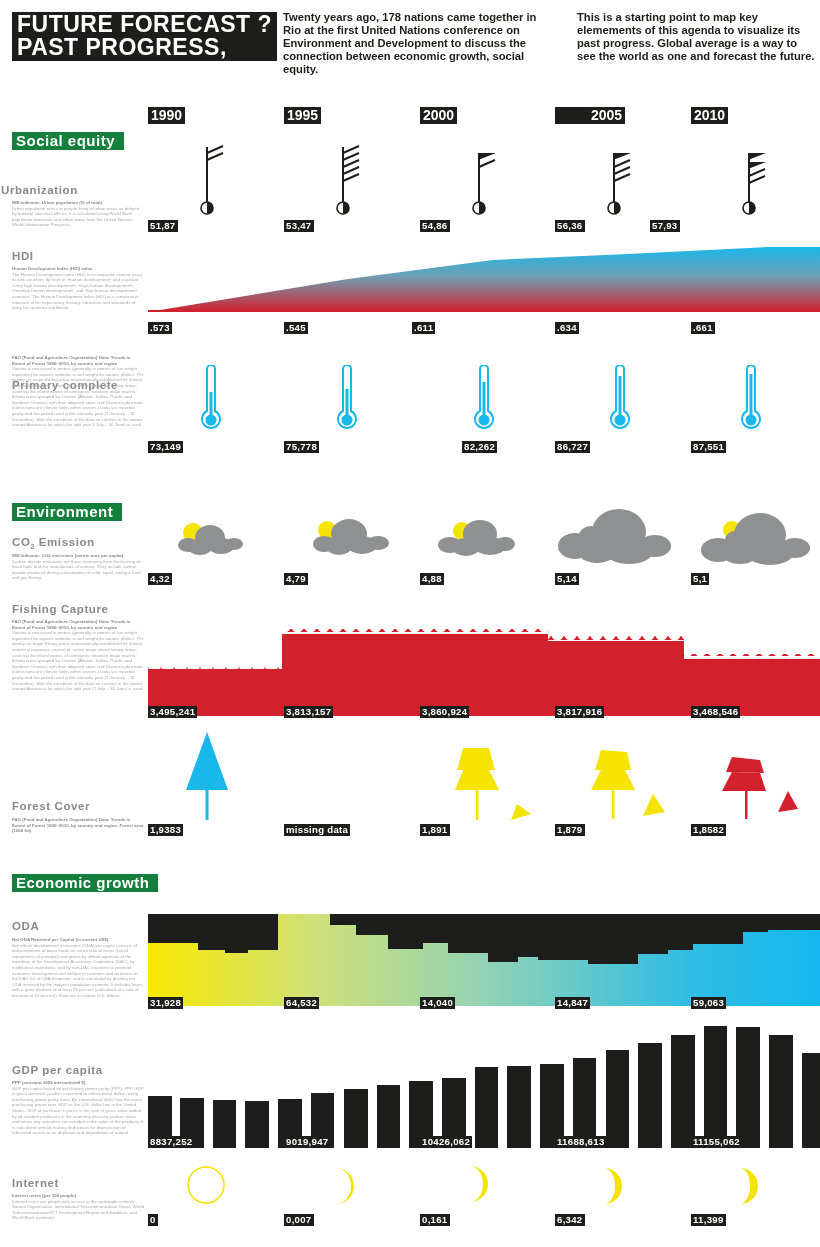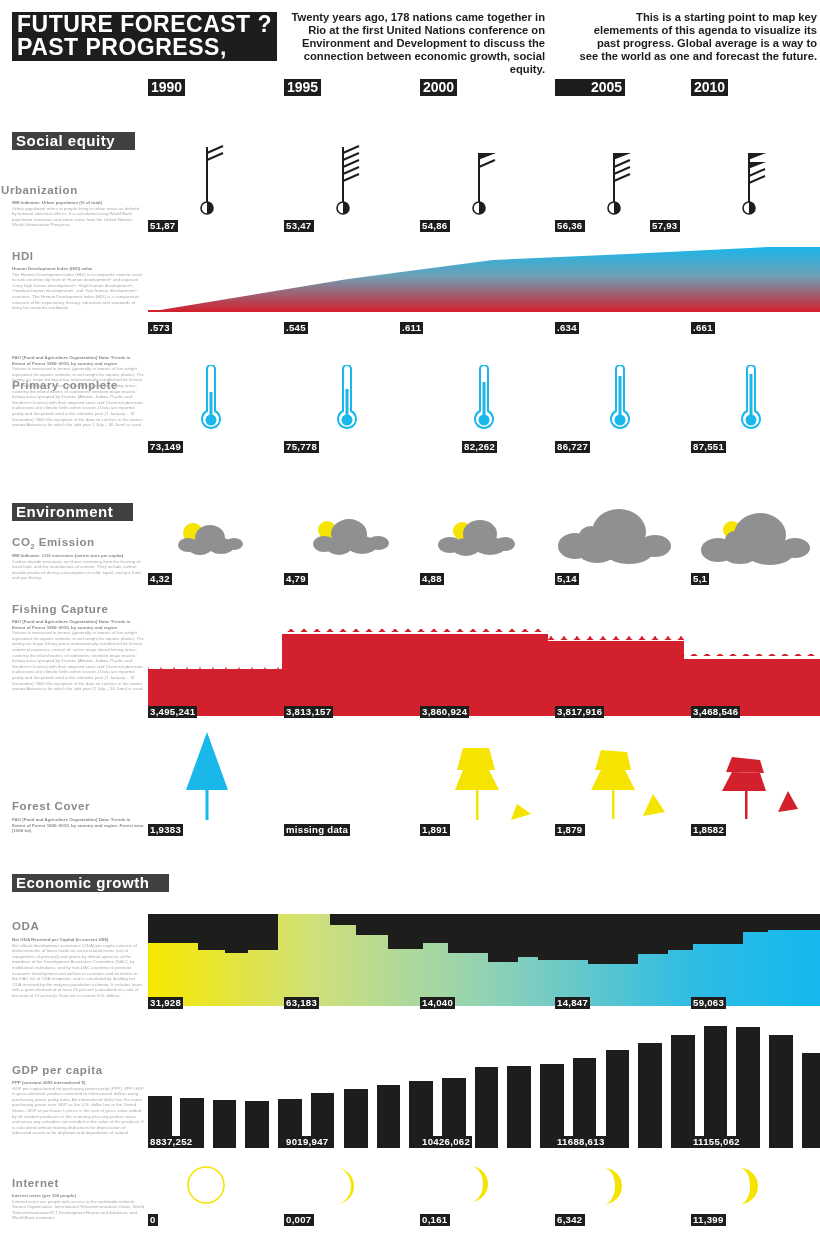--- a/index.html
+++ b/index.html
@@ -1,21 +1,21 @@
 <!DOCTYPE html>
 <html><head>
 <meta charset="utf-8">
 <style>
   * { box-sizing: border-box; margin: 0; padding: 0; }
   body { width: 820px; height: 1247px; background: #fff; font-family: "Liberation Sans", sans-serif; color: #1a1a1a; position: relative; overflow: hidden; }
   .abs { position: absolute; }
   .title { left: 12px; top: 12px; background: #1d1d1b; color: #fff; font-weight: bold; font-size: 23px; line-height: 23px; padding: 1px 5px 2px 5px; letter-spacing: 0.5px; }
-  .intro { font-size: 11.2px; font-weight: bold; line-height: 13px; color: #1d1d1b; text-align: right; }
-  .year { background: #1d1d1b; color: #fff; font-weight: bold; font-size: 14px; line-height: 15px; padding: 1px 3px; }
-  .section { background: #404040; color: #fff; font-weight: bold; font-size: 15px; line-height: 17px; padding: 0 20px 1px 4px; letter-spacing: 0.5px; }
+  .intro { font-size: 11.2px; font-weight: bold; line-height: 13px; color: #1d1d1b; }
+  .year { background: #1d1d1b; color: #fff; font-weight: bold; font-size: 14px; line-height: 15px; padding: 1px 3px; margin-top: 28px; }
+  .section { background: #15803d; color: #fff; font-weight: bold; font-size: 15px; line-height: 17px; padding: 0 9px 1px 4px; letter-spacing: 0.5px; }
   .indicator { font-weight: bold; font-size: 11.5px; color: #8a8a8a; letter-spacing: 0.6px; }
   .desc { font-size: 4.4px; line-height: 5.6px; color: #a8a8a8; width: 132px; }
   .desc b { color: #888; font-weight: bold; }
   .val { background: #1d1d1b; color: #fff; font-weight: bold; font-size: 9.6px; line-height: 10px; padding: 1px 2px; white-space: nowrap; letter-spacing: 0.3px; }
   svg { position: absolute; display: block; }
 </style>
 </head>
 <body>
 
 <div class="abs title">
@@ -95,21 +95,21 @@
       <stop offset="0.45" stop-color="#6e9fb5"></stop>
       <stop offset="1" stop-color="#d2202d"></stop>
     </linearGradient>
   </defs>
   <path d="M0 68 L200 35 L345 16 L480 10 L620 3 L672 3 L672 68 Z" fill="url(#hdiGrad)"></path>
   <rect x="0" y="66" width="672" height="2" fill="#d2202d"></rect>
 </svg>
 
 <div class="abs val" style="left:148px; top:322px;">.573</div>
 <div class="abs val" style="left:284px; top:322px;">.545</div>
-<div class="abs val" style="left:400px; top:322px;">.611</div>
+<div class="abs val" style="left:412px; top:322px;">.611</div>
 <div class="abs val" style="left:555px; top:322px;">.634</div>
 <div class="abs val" style="left:691px; top:322px;">.661</div>
 
 <div class="abs indicator" style="left:12px; top:339px;margin-top:40px;">Primary complete</div>
 <div class="abs desc" style="left:12px; top:355px;"><b>FAO (Food and Agriculture Organization) Data: Trends in Extent of Forest 1990–2010, by country and region</b><br><span>Volume is measured in tonnes (generally in tonnes of live weight equivalent for aquatic animals, in wet weight for aquatic plants). The twenty-six major fishing areas internationally established for fishery statistical purposes, consist of: seven major inland fishing areas, covering the inland waters of continents; nineteen major marine fishing areas grouped by Oceans (Atlantic, Indian, Pacific and Southern Oceans) with their adjacent seas; and Oceans/suboceans (suboceans are climatic belts within oceans.) Data are reported yearly and the period used is the calendar year (1 January – 31 December). With the exception of the data on catches in the waters around Antarctica for which the split year 1 July – 30 June) is used.</span></div>
 
 <svg style="left:200px; top:365px;" width="22" height="68" viewBox="0 0 22 68">
   <path d="M7 4 A4 4 0 0 1 15 4 L15 46 A9 9 0 1 1 7 46 Z" fill="#fff" stroke="#1ab7ea" stroke-width="2"></path>
   <circle cx="11" cy="55" r="5.5" fill="#1ab7ea"></circle>
   <rect x="9.5" y="27" width="3" height="26" fill="#1ab7ea"></rect>
@@ -271,21 +271,21 @@
       <stop offset="0.5" stop-color="#93d2b4"></stop>
       <stop offset="0.8" stop-color="#31bde3"></stop>
       <stop offset="1" stop-color="#14b8ee"></stop>
     </linearGradient>
   </defs>
   <rect x="0" y="0" width="672" height="92" fill="url(#odaGrad)"></rect>
   <path d="M0 0 L672 0 L672 16 L620 16 L620 18 L595 18 L595 30 L545 30 L545 36 L520 36 L520 40 L490 40 L490 50 L440 50 L440 46 L390 46 L390 43 L370 43 L370 48 L340 48 L340 39 L300 39 L300 29 L275 29 L275 35 L240 35 L240 21 L208 21 L208 11 L182 11 L182 0 L130 0 L130 36 L100 36 L100 39 L77 39 L77 36 L50 36 L50 29 L0 29 Z" fill="#1d1d1b"></path>
 </svg>
 
 <div class="abs val" style="left:148px; top:997px;">31,928</div>
-<div class="abs val" style="left:284px; top:997px;">63,183</div>
+<div class="abs val" style="left:284px; top:997px;">64,532</div>
 <div class="abs val" style="left:420px; top:997px;">14,040</div>
 <div class="abs val" style="left:555px; top:997px;">14,847</div>
 <div class="abs val" style="left:691px; top:997px;">59,063</div>
 
 <div class="abs indicator" style="left:12px; top:1064px;">GDP per capita</div>
 <div class="abs desc" style="left:12px; top:1080px;"><b>PPP (constant 2005 international $)</b><br><span>GDP per capita based on purchasing power parity (PPP). PPP GDP is gross domestic product converted to international dollars using purchasing power parity rates. An international dollar has the same purchasing power over GDP as the U.S. dollar has in the United States. GDP at purchaser's prices is the sum of gross value added by all resident producers in the economy plus any product taxes and minus any subsidies not included in the value of the products. It is calculated without making deductions for depreciation of fabricated assets or for depletion and degradation of natural</span></div>
 
 <svg style="left:148px; top:1025px;" width="672" height="123" viewBox="0 0 672 123">
   <g fill="#1d1d1b">
     <rect x="0" y="71" width="24" height="52"></rect>

